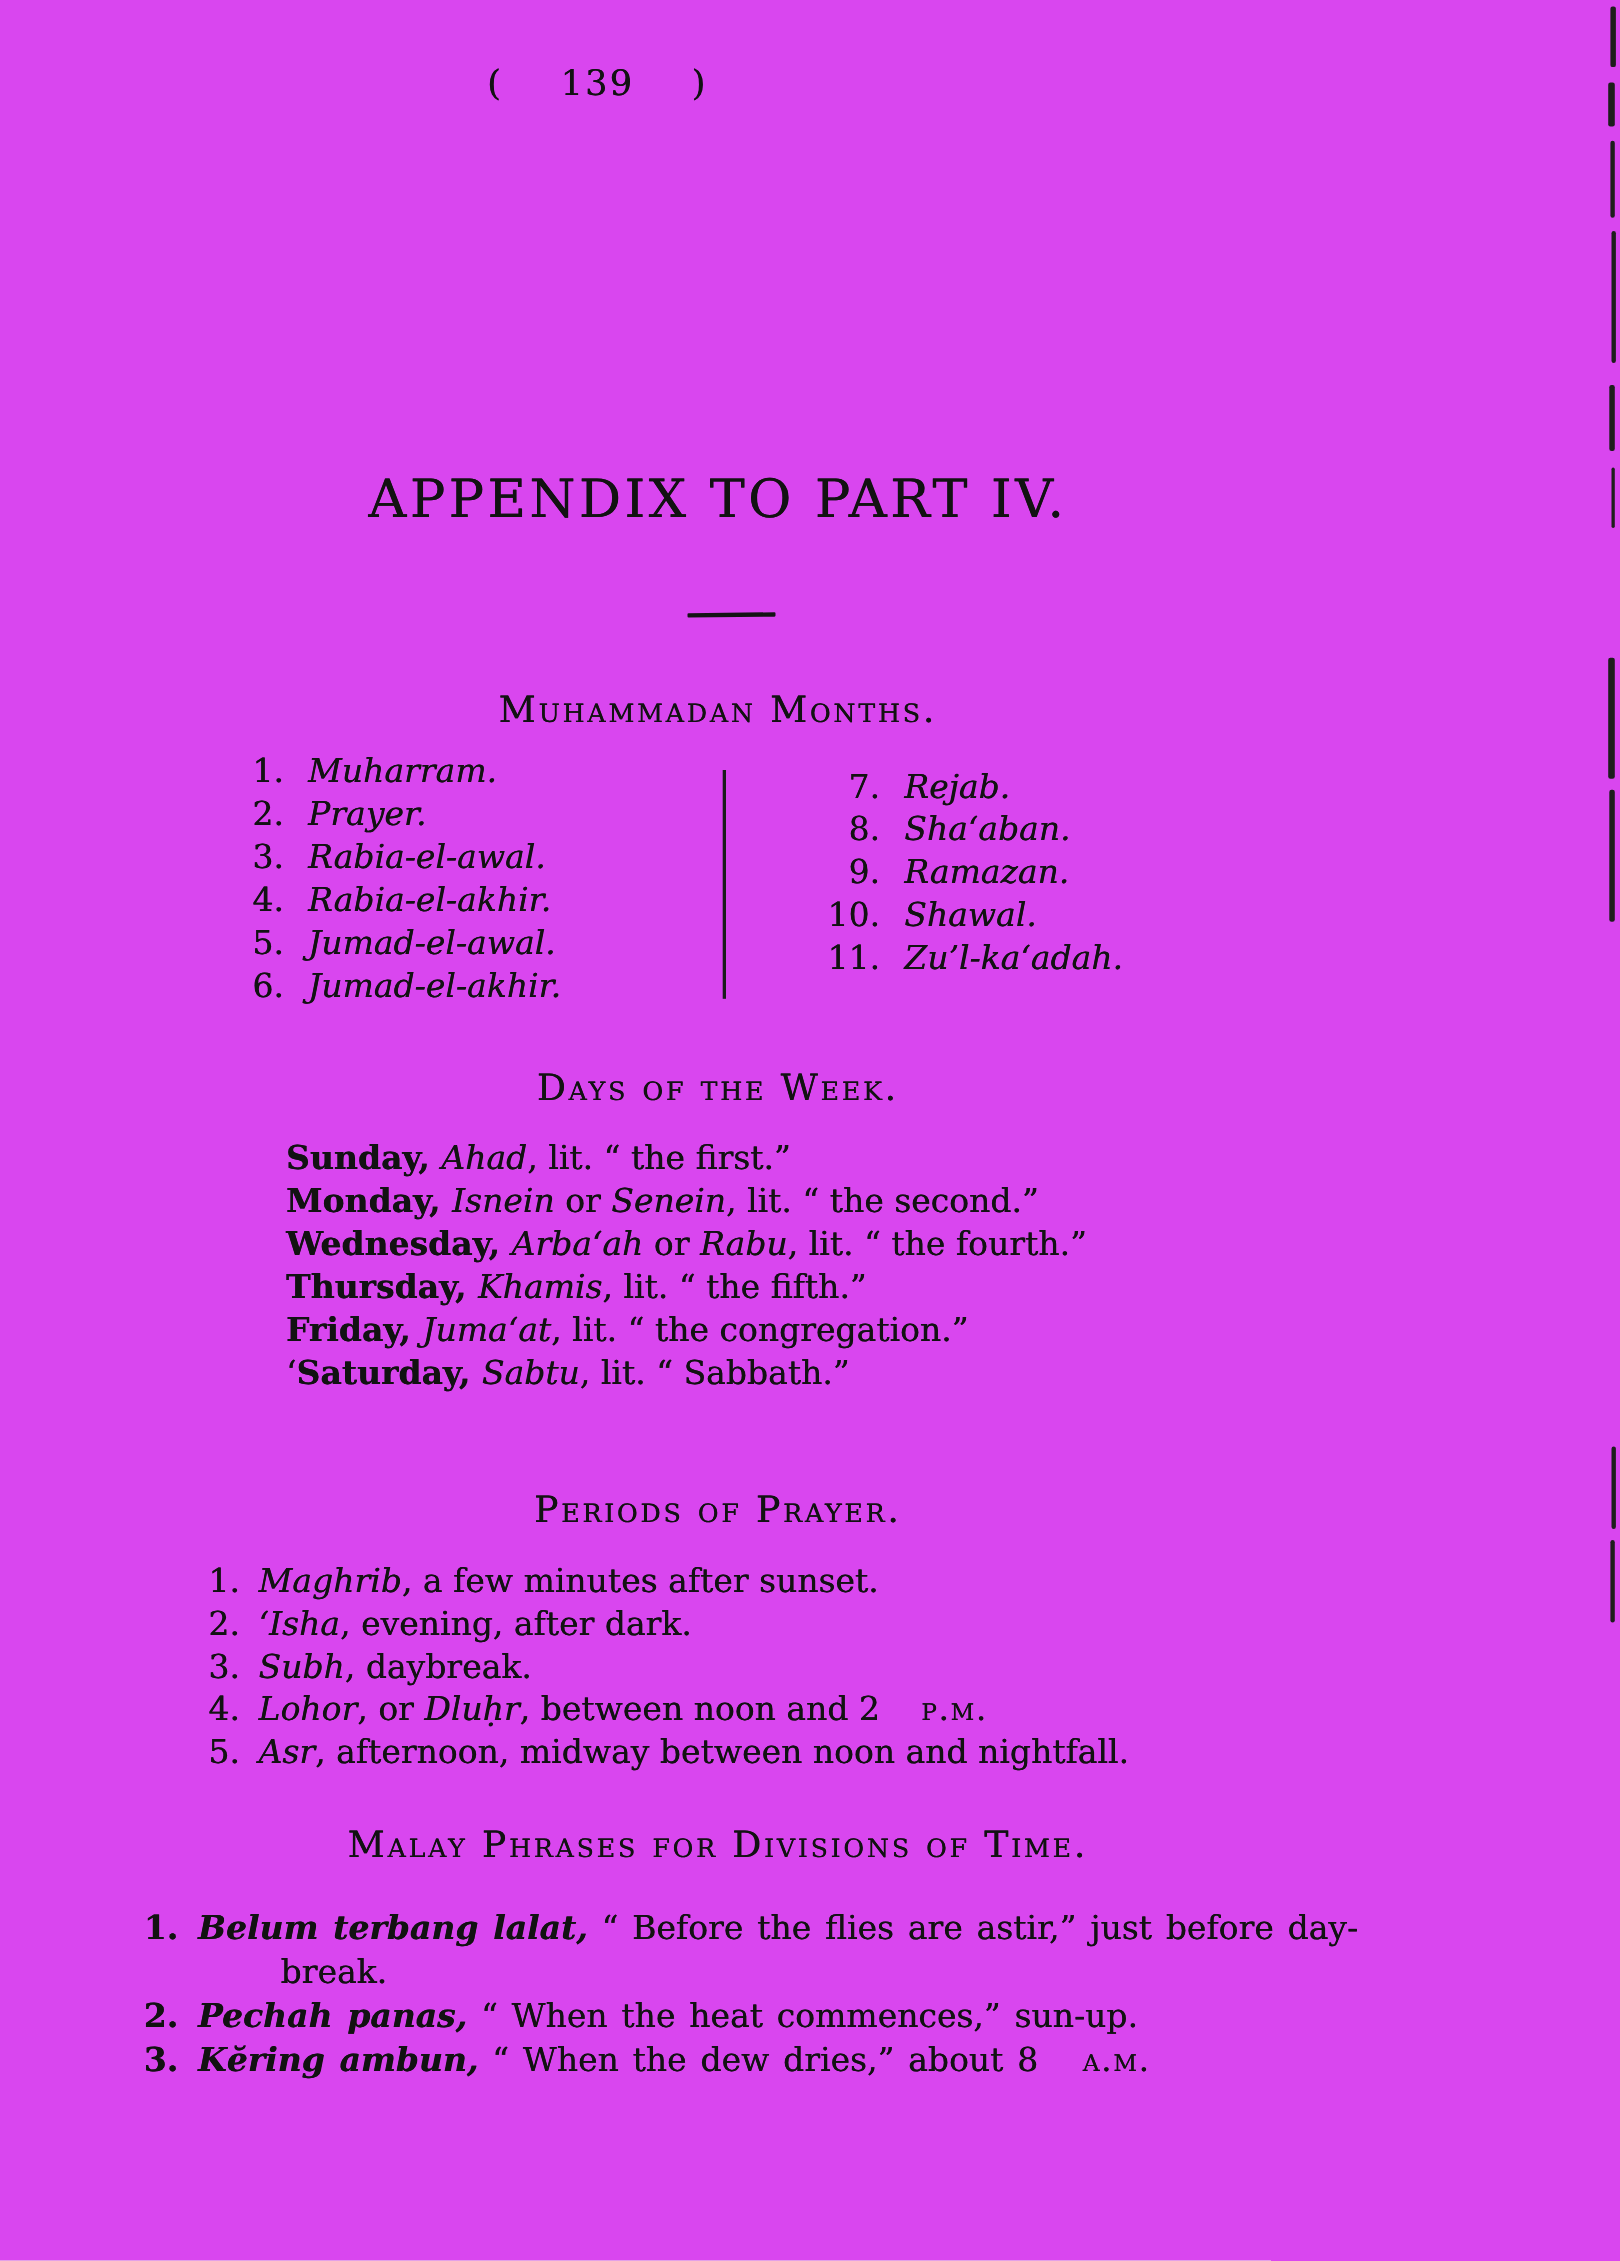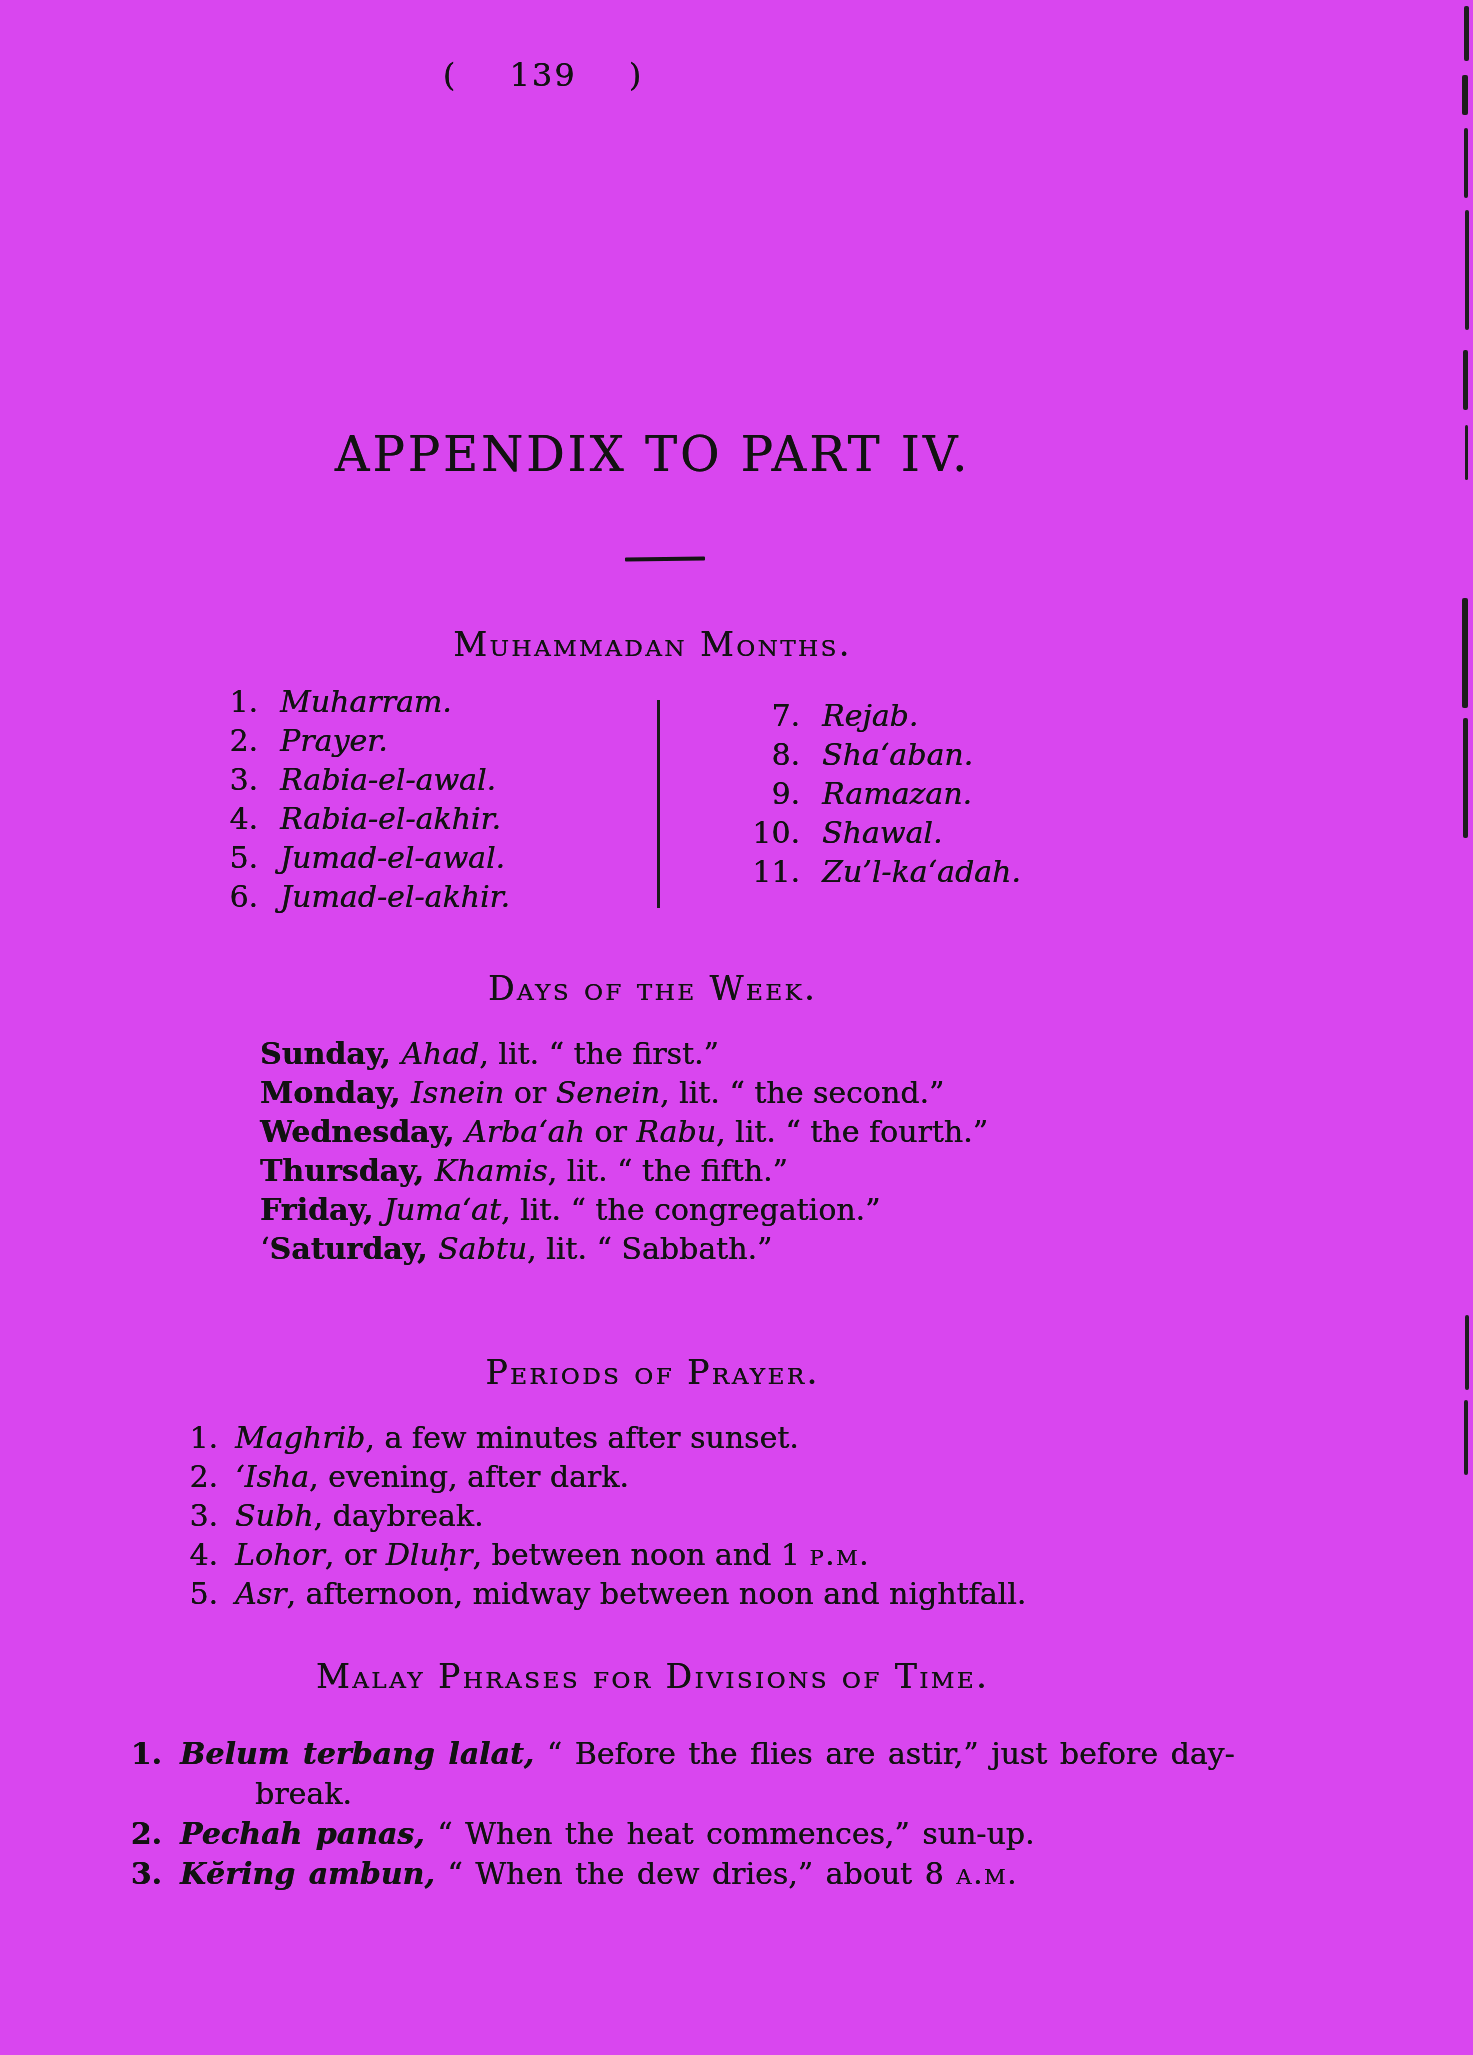--- a/index.html
+++ b/index.html
@@ -51,21 +51,21 @@
   .p-text{margin-left:17px;}
   .malay-list{left:100px;top:1734px;width:1200px;}
   .malay-row{display:flex;line-height:40px;font-size:30px;white-space:nowrap;word-spacing:3px;}
   .ml-num{width:62px;text-align:right;font-weight:600;}
   .ml-text{margin-left:18px;}
   .ml-cont{margin-left:155px;line-height:40px;font-size:30px;}
   .seg-rm{}
   .seg-it{font-style:italic;}
   .seg-mi{font-style:italic;font-weight:700;}
   .seg-day{font-weight:600;}
-  .seg-sc{font-variant:small-caps;letter-spacing:1.5px;}
+  .seg-sc{font-variant:small-caps;letter-spacing:1.5px;margin-left:28px;}
   
   .scan-mark{position:absolute;background:#1d1d1d;border-radius:2px;}
   .sm1{left:1464px;top:6px;width:5px;height:55px;}
   .sm2{left:1462px;top:75px;width:6px;height:40px;}
   .sm3{left:1464px;top:128px;width:4px;height:70px;}
   .sm4{left:1465px;top:210px;width:4px;height:120px;}
   .sm5{left:1463px;top:350px;width:5px;height:60px;}
   .sm6{left:1465px;top:425px;width:3px;height:55px;}
   .sm7{left:1462px;top:598px;width:6px;height:110px;}
   .sm8{left:1463px;top:718px;width:5px;height:120px;}
@@ -154,21 +154,21 @@
     <div class="prayer-row">
       <span class="p-num">2.</span>
       <span class="p-text"><span class="seg-it">ʻIsha</span><span class="seg-rm">, evening, after dark.</span></span>
     </div>
     <div class="prayer-row">
       <span class="p-num">3.</span>
       <span class="p-text"><span class="seg-it">Subh</span><span class="seg-rm">, daybreak.</span></span>
     </div>
     <div class="prayer-row">
       <span class="p-num">4.</span>
-      <span class="p-text"><span class="seg-it">Lohor</span><span class="seg-rm">, or </span><span class="seg-it">Dluḥr</span><span class="seg-rm">, between noon and 1 </span><span class="seg-sc">p.m.</span></span>
+      <span class="p-text"><span class="seg-it">Lohor</span><span class="seg-rm">, or </span><span class="seg-it">Dluḥr</span><span class="seg-rm">, between noon and 2 </span><span class="seg-sc">p.m.</span></span>
     </div>
     <div class="prayer-row">
       <span class="p-num">5.</span>
       <span class="p-text"><span class="seg-it">Asr</span><span class="seg-rm">, afternoon, midway between noon and nightfall.</span></span>
     </div>
   </div>
 
   <div class="abs sec-heading h-malay">Malay Phrases for Divisions of Time.</div>
   <div class="abs malay-list">
     <div class="malay-row">

